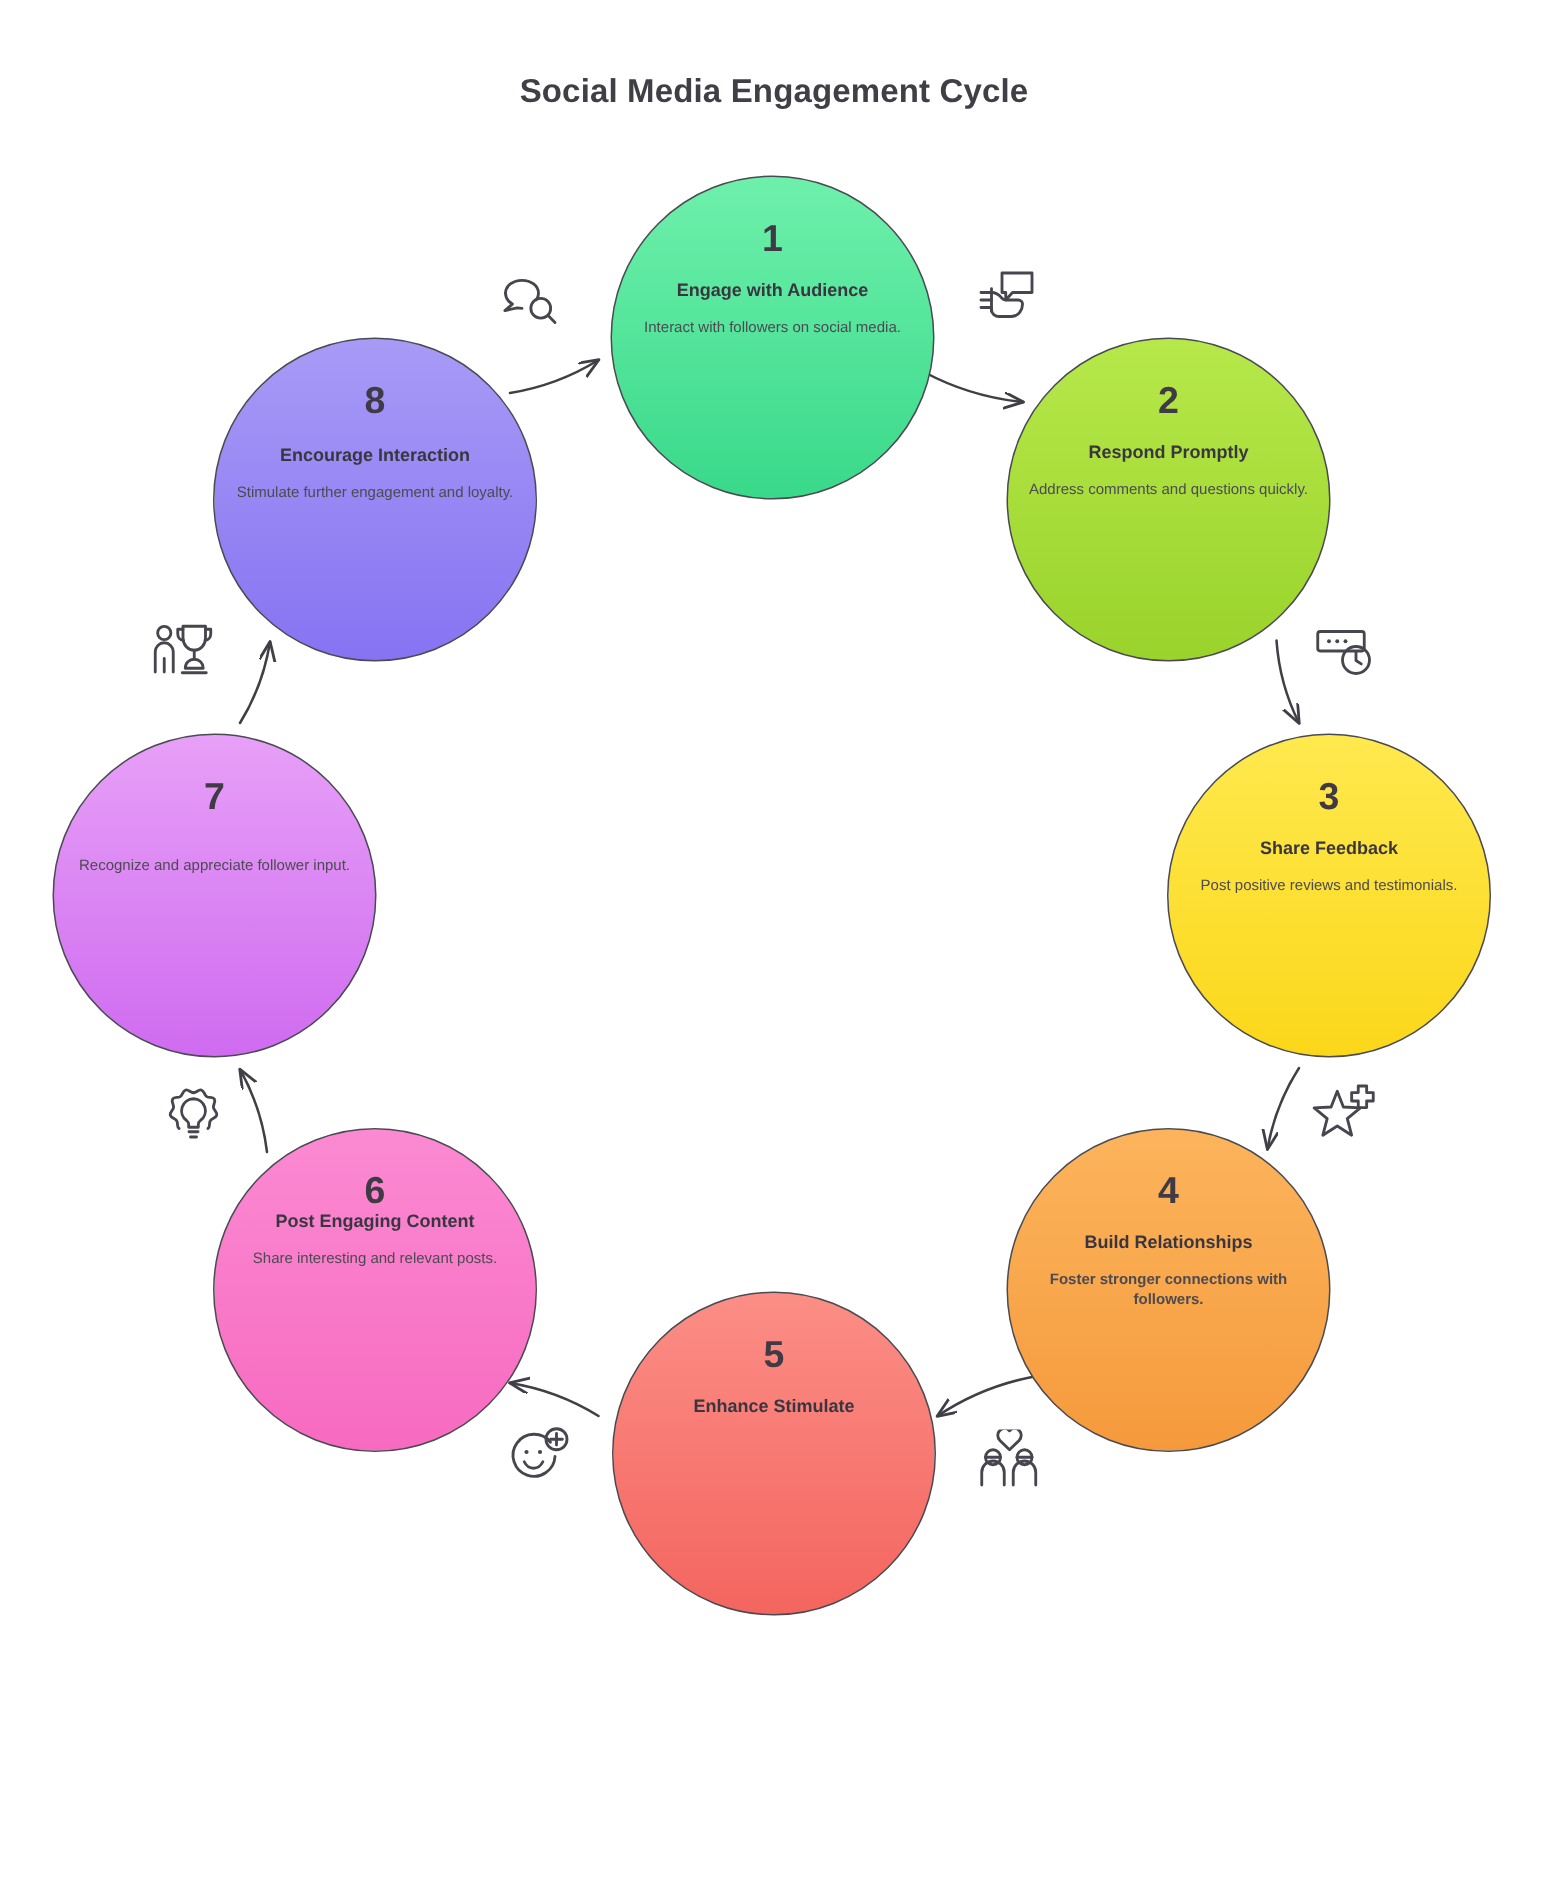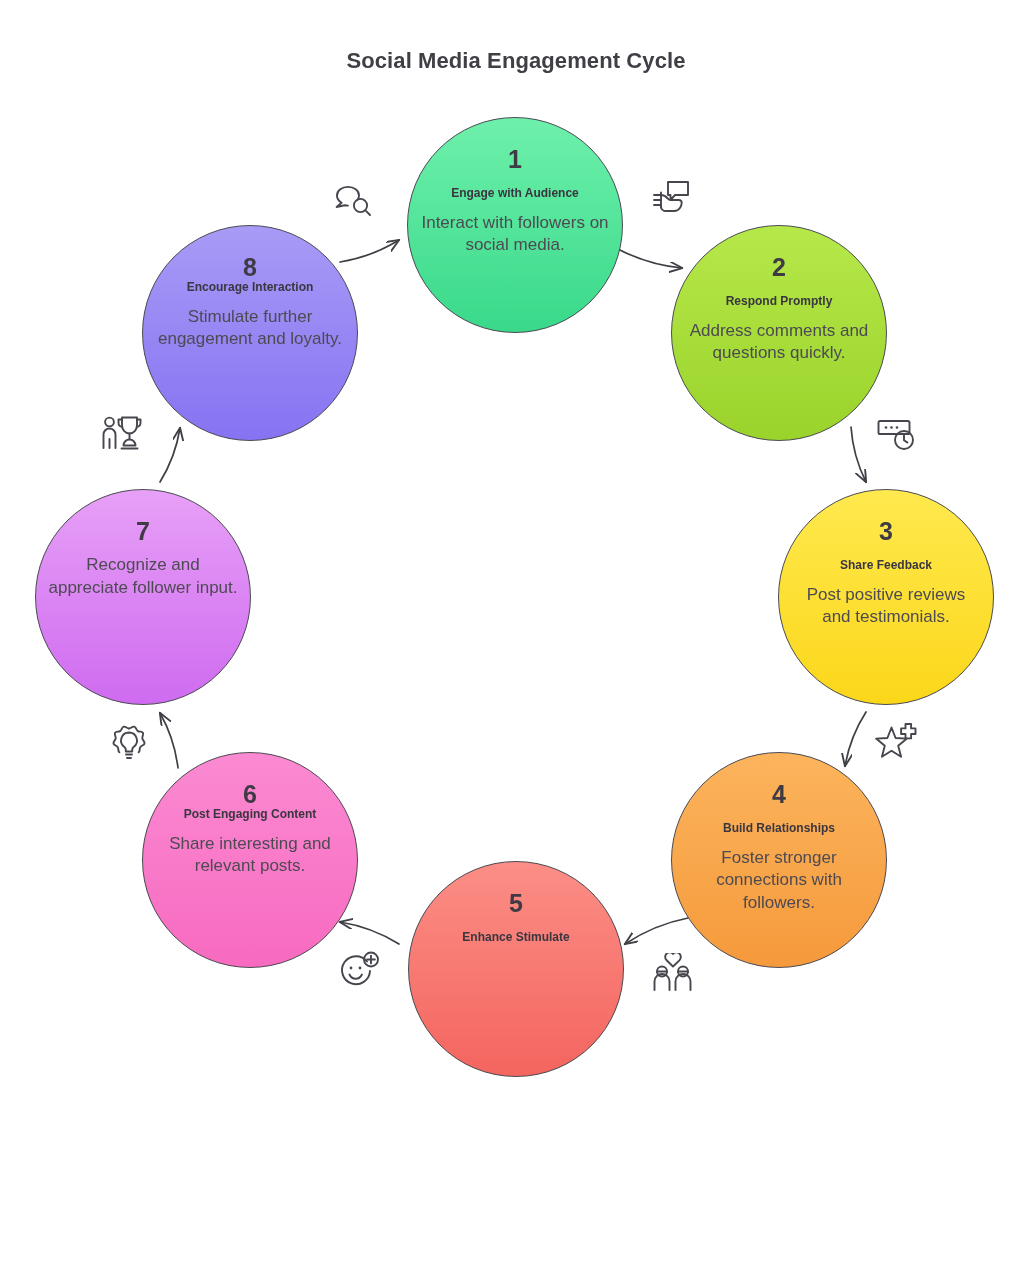--- a/index.html
+++ b/index.html
@@ -57,21 +57,21 @@
     line-height: 1;
   }
   .node-title {
     font-size: 12px;
     font-weight: bold;
     color: #3a3640;
     line-height: 1.28;
     padding: 0 10px;
   }
   .node-desc {
-    font-size: 17px;
+    font-size: 10px;
     font-weight: normal;
     color: #4d4a52;
     line-height: 1.35;
     padding: 0 12px;
   }
   .icon-badge {
     position: absolute;
     width: 46px;
     height: 40px;
     color: #46464e;
@@ -148,21 +148,21 @@
           <circle cx="17.5" cy="12.5" r="1.3" fill="currentColor" stroke="none"></circle>
           <circle cx="23" cy="12.5" r="1.3" fill="currentColor" stroke="none"></circle>
           <circle cx="30" cy="25" r="9"></circle>
           <path d="M30 20v5.3l3.5 2.3"></path>
         </g>
       </svg>
     </div>
     <div class="node" style="left: 671px; top: 752px; width: 216px; height: 216px; background: linear-gradient(rgb(252, 180, 92) 0%, rgb(245, 154, 60) 100%); padding-top: 29.16px;">
       <div class="node-num">4</div>
       <div class="node-title" style="margin-top: 14px;">Build Relationships</div>
-      <div class="node-desc" style="margin-top: 10px;">Foster stronger connections with followers.</div>
+      <div class="node-desc" style="margin-top: 10px; font-weight: bold;">Foster stronger connections with followers.</div>
     </div>
     <div class="icon-badge" style="left: 874px; top: 720px; color: rgb(70, 70, 78);">
       <svg viewBox="0 0 46 40">
         <g fill="none" stroke="currentColor" stroke-width="1.9" stroke-linecap="round" stroke-linejoin="round">
           <path d="M17.5 7.5 21.6 18l11.3.6-8.7 7.2 2.9 11-9.6-6.1L7.9 36.8l2.9-11L2.1 18.6 13.4 18z"></path>
           <path d="M31.5 4h5.6v4.4h4.4V14h-4.4v4.4h-5.6V14h-4.4V8.4h4.4z"></path>
         </g>
       </svg>
     </div>
     <div class="node" style="left: 408px; top: 861px; width: 216px; height: 216px; background: linear-gradient(rgb(251, 142, 134) 0%, rgb(244, 101, 95) 100%); padding-top: 29.16px;">
@@ -194,35 +194,35 @@
           <circle cx="14" cy="18" r="1.4" fill="currentColor" stroke="none"></circle>
           <circle cx="23" cy="18" r="1.4" fill="currentColor" stroke="none"></circle>
           <path d="M12.5 24.5c1.4 2.9 3.6 4.3 6.2 4.3s4.8-1.4 6.2-4.3"></path>
           <circle cx="34" cy="9.5" r="7"></circle>
           <path d="M34 5.6v7.8M30.1 9.5h7.8"></path>
         </g>
       </svg>
     </div>
     <div class="node" style="left: 35px; top: 489px; width: 216px; height: 216px; background: linear-gradient(rgb(231, 160, 247) 0%, rgb(207, 107, 240) 100%); padding-top: 29.16px;">
       <div class="node-num">7</div>
-      <div class="node-desc" style="margin-top: 10px;">Recognize and appreciate follower input.</div>
+      <div class="node-desc" style="margin-top: 27px;">Recognize and appreciate follower input.</div>
     </div>
     <div class="icon-badge" style="left: 106px; top: 723px; color: rgb(70, 70, 78);">
       <svg viewBox="0 0 46 40">
         <g fill="none" stroke="currentColor" stroke-width="1.9" stroke-linecap="round" stroke-linejoin="round">
           <path d="M23 5.5c2.1 0 3.3-2.4 5.3-1.8 2 .6 1.8 3.3 3.5 4.4 1.7 1.1 4-.2 5.1 1.6 1.1 1.8-.9 3.6-.6 5.6.3 2 2.7 3.1 2.2 5.1-.5 2-3.2 2-4.3 3.8-1.1 1.7.2 4-1.6 5.1"></path>
           <path d="M23 5.5c-2.1 0-3.3-2.4-5.3-1.8-2 .6-1.8 3.3-3.5 4.4-1.7 1.1-4-.2-5.1 1.6-1.1 1.8.9 3.6.6 5.6-.3 2-2.7 3.1-2.2 5.1.5 2 3.2 2 4.3 3.8 1.1 1.7-.2 4 1.6 5.1"></path>
           <path d="M23 9.5a8 8 0 0 1 4.6 14.5c-.9.7-1.4 1.6-1.4 2.7v1.8h-6.4v-1.8c0-1.1-.5-2-1.4-2.7A8 8 0 0 1 23 9.5z"></path>
           <path d="M20 31.5h6M21 35h4"></path>
         </g>
       </svg>
     </div>
     <div class="node" style="left: 142px; top: 225px; width: 216px; height: 216px; background: linear-gradient(rgb(167, 155, 246) 0%, rgb(134, 115, 242) 100%); padding-top: 29.16px;">
       <div class="node-num">8</div>
-      <div class="node-title" style="margin-top: 0;">Encourage Interaction</div>
+      <div class="node-title" style="margin-top: 16px;">Encourage Interaction</div>
       <div class="node-desc" style="margin-top: 10px;">Stimulate further engagement and loyalty.</div>
     </div>
     <div class="icon-badge" style="left: 100px; top: 413px; color: rgb(70, 70, 78);">
       <svg viewBox="0 0 46 40">
         <g fill="none" stroke="currentColor" stroke-width="1.9" stroke-linecap="round" stroke-linejoin="round">
           <circle cx="9.5" cy="9" r="4.4"></circle>
           <path d="M3.5 35V21.5a6 6 0 0 1 12 0V35"></path>
           <path d="M9.5 26V35"></path>
           <path d="M22 4.5h15v7.8c0 4.6-3.4 8.2-7.5 8.2S22 16.9 22 12.3z"></path>
           <path d="M22 6.5h-3.5v3c0 2.4 1.6 4.2 3.7 4.4"></path>

